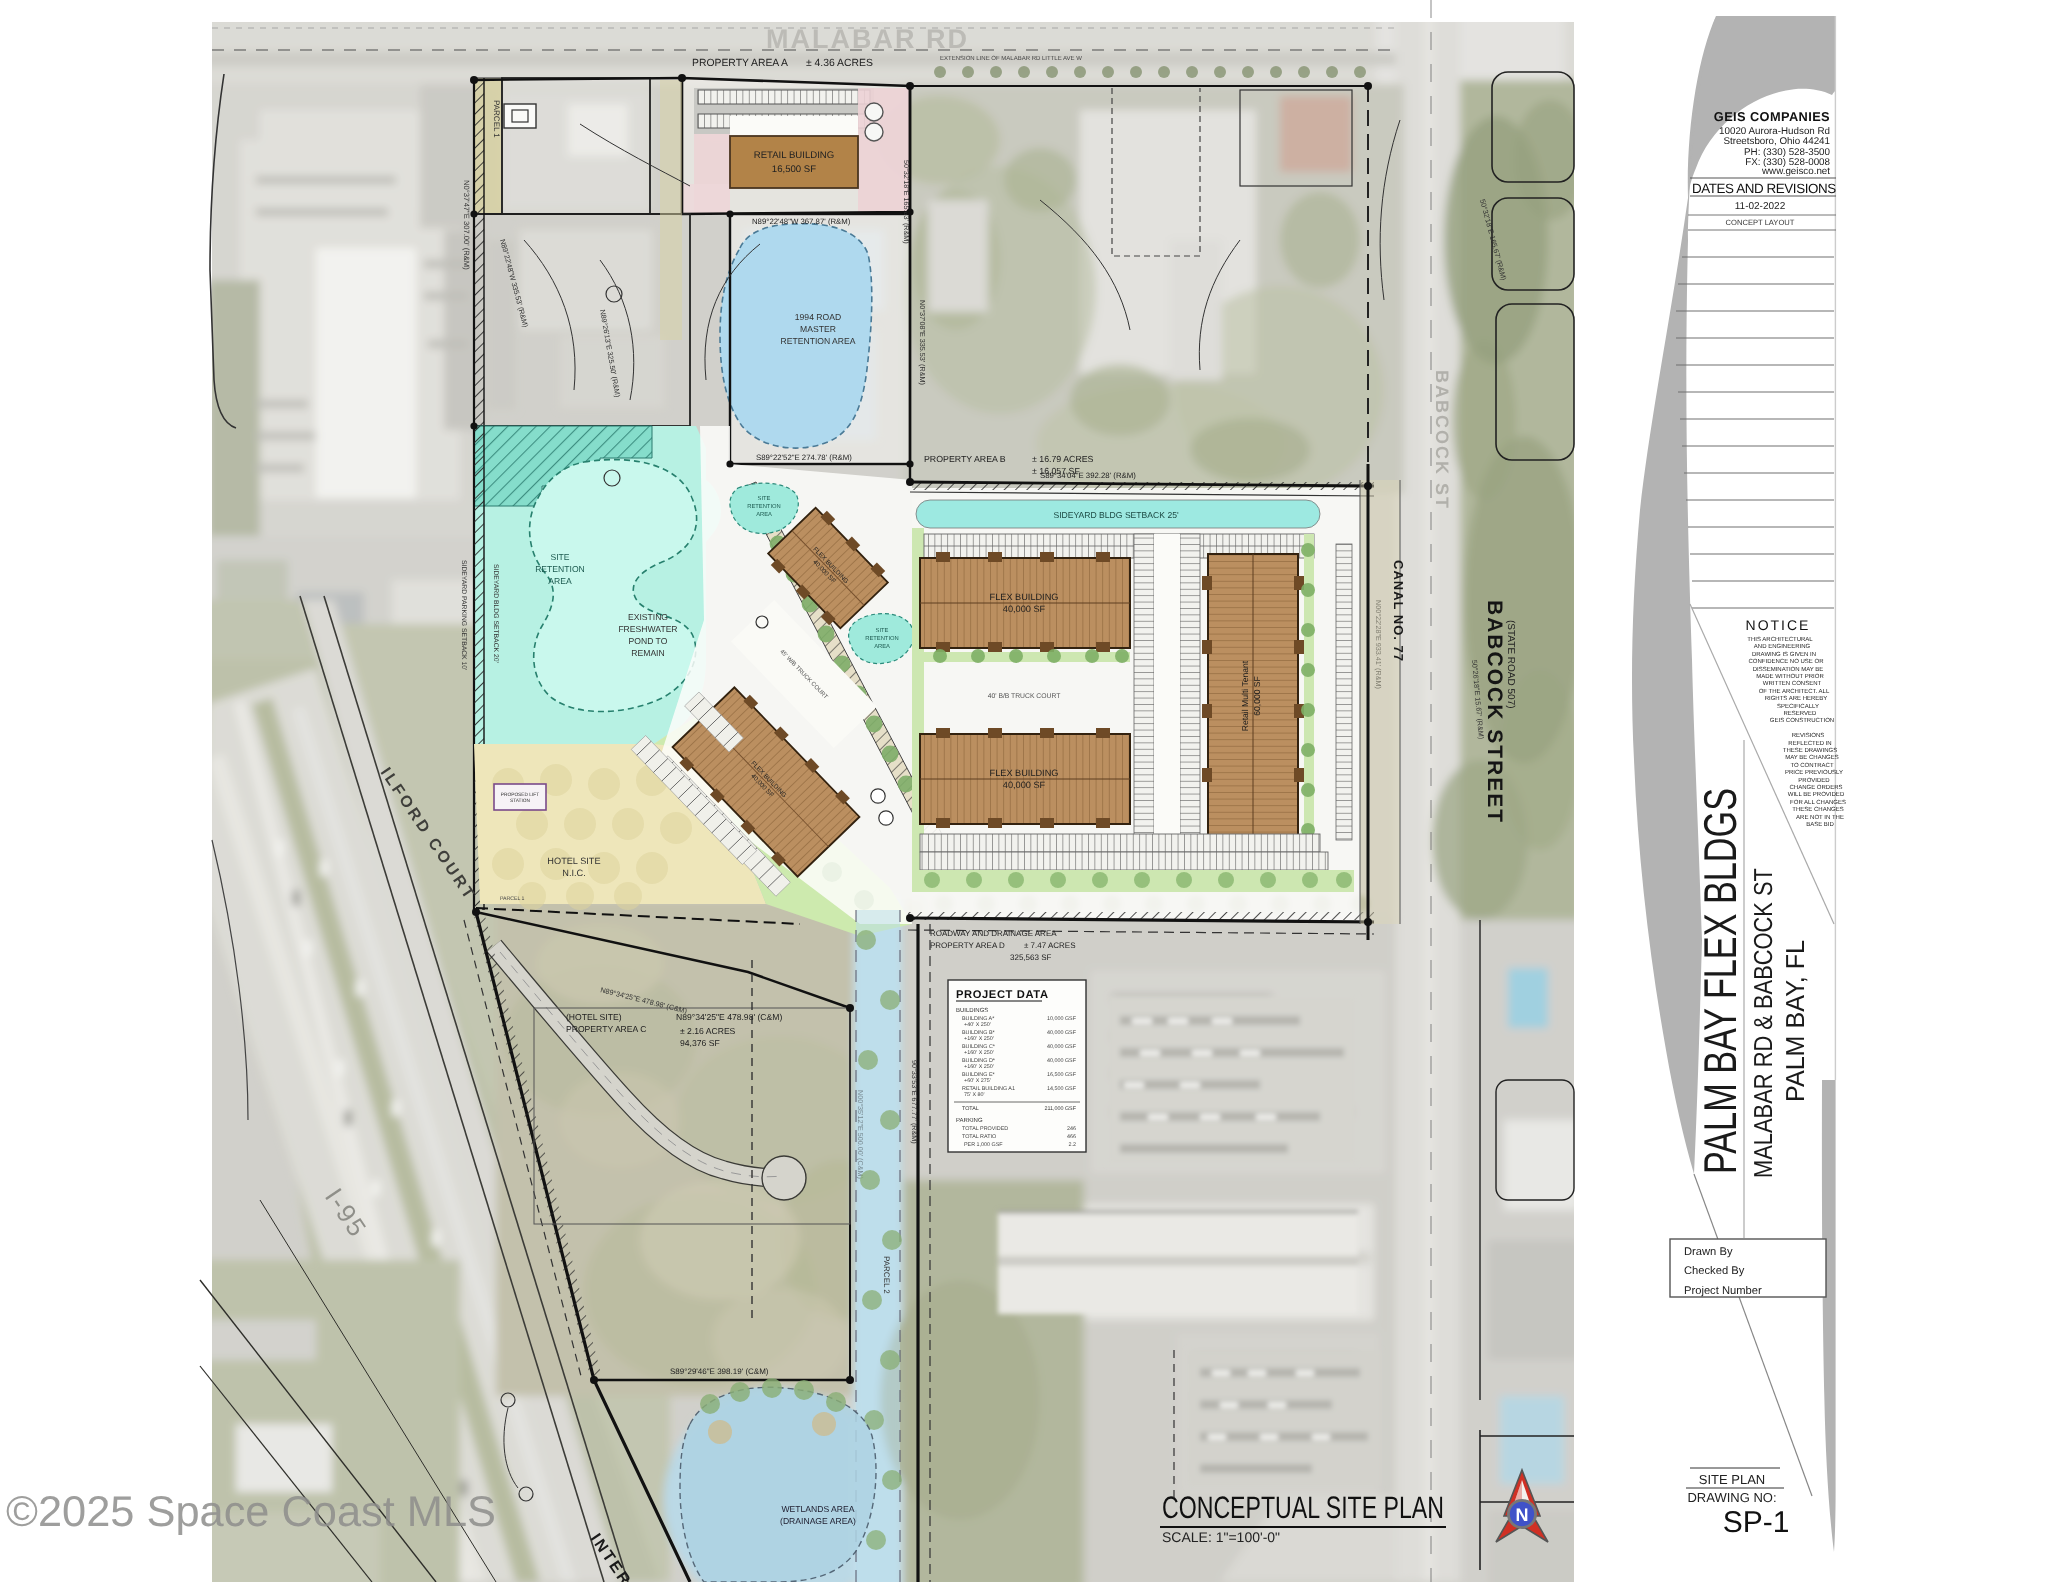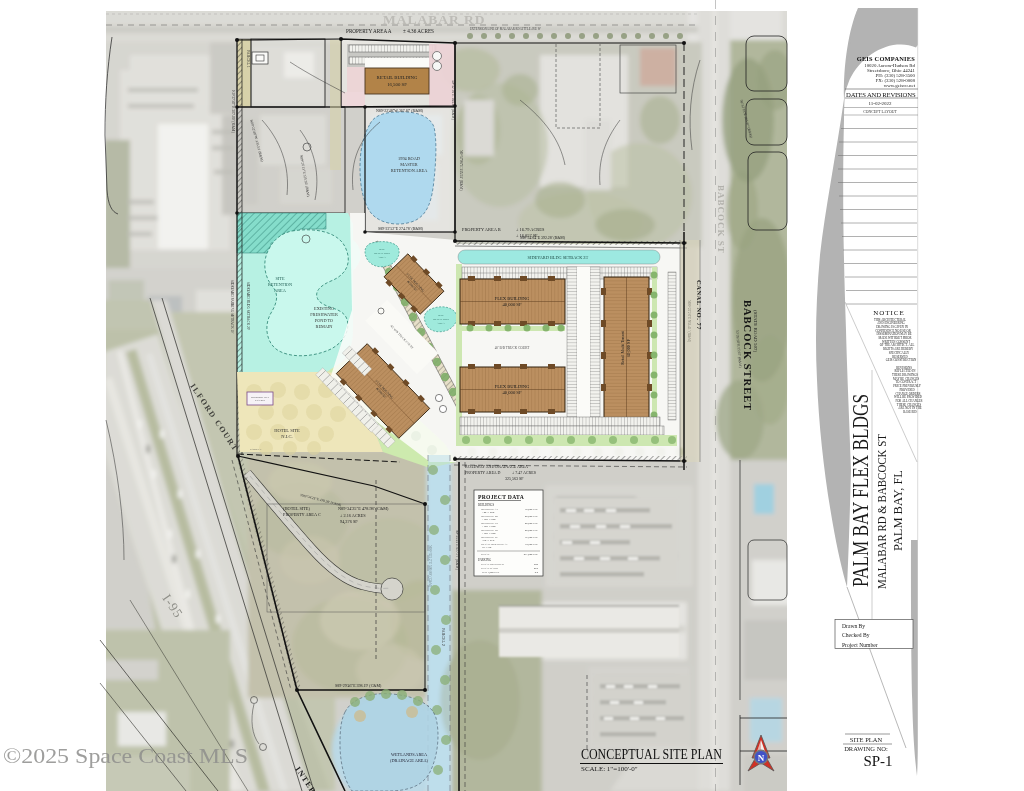--- a/index.html
+++ b/index.html
@@ -1,17 +1,17 @@
 <!DOCTYPE html>
 <html><head>
 <meta charset="utf-8">
 <style>
   html,body{margin:0;padding:0;background:#ffffff;}
   #page{position:relative;width:1024px;height:791px;background:#ffffff;overflow:hidden;
-        font-family:Liberation Serif, serif;}
+        font-family:Liberation Sans, sans-serif;}
   svg{position:absolute;left:0;top:0;}
 </style>
 </head>
 <body>
 <div id="page">
 <svg width="1024" height="791" viewBox="0 0 1024 791">
 <defs>
   <filter id="b1" x="-20%" y="-20%" width="140%" height="140%">
           <feGaussianBlur stdDeviation="1.2"></feGaussianBlur>
         </filter>

